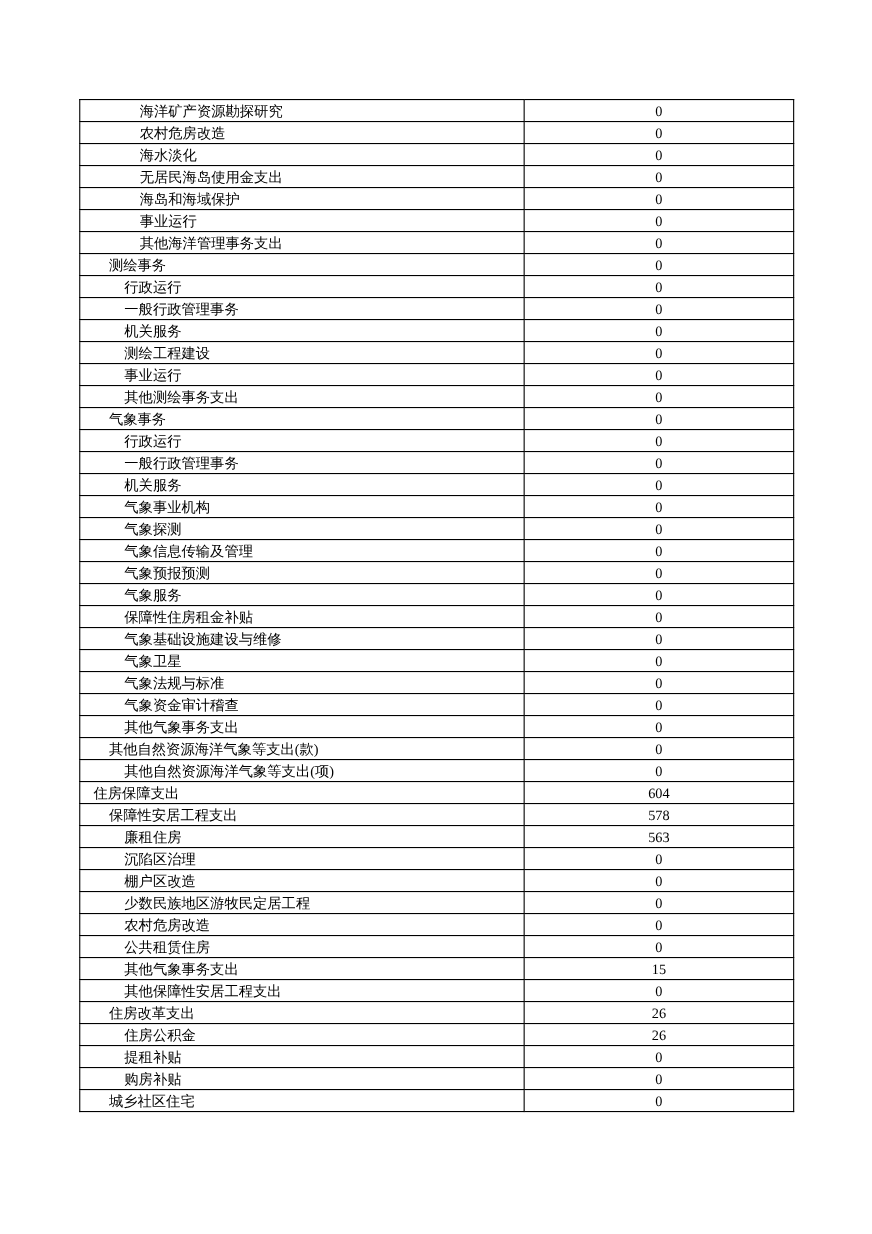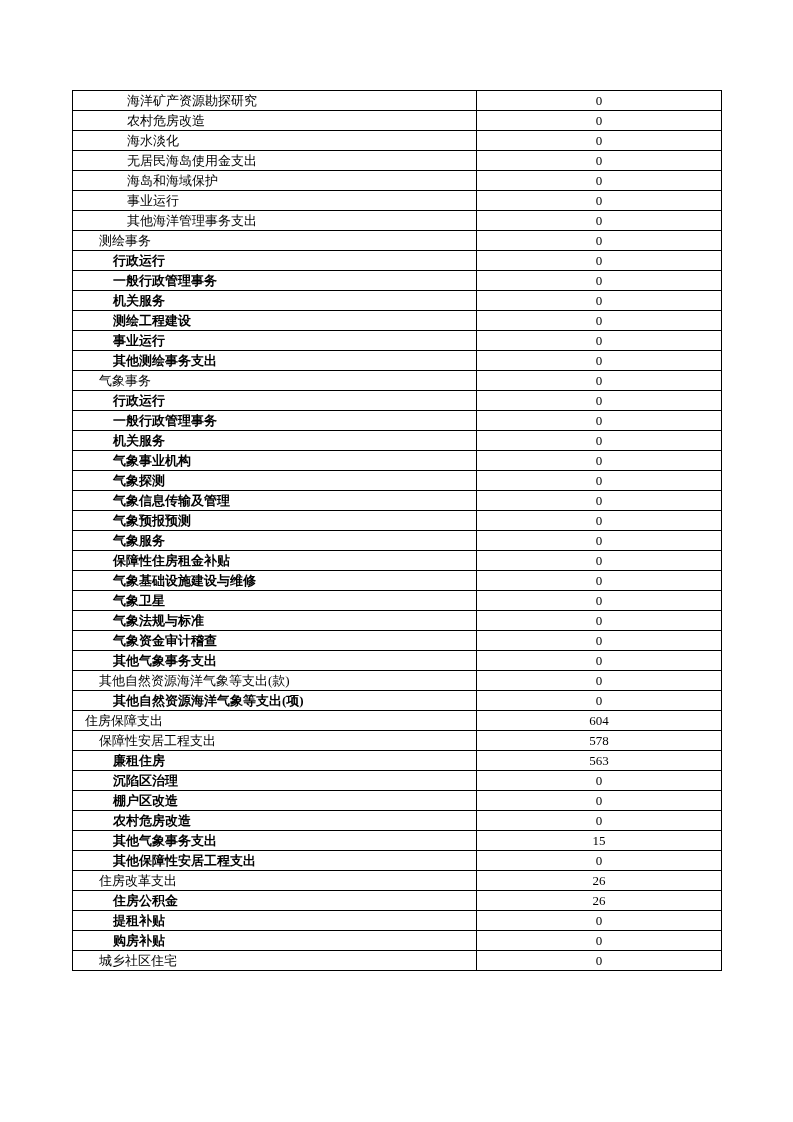--- a/index.html
+++ b/index.html
@@ -43,21 +43,21 @@
   }
   td.name span.txt {
     display: inline-block;
   }
   td.value {
     text-align: center;
   }
   
   .lvl0 span.txt { padding-left: 12px; }
   .lvl1 span.txt { padding-left: 26px; text-align: center; }
-  .lvl2 span.txt { padding-left: 40px; font-weight: bold; }
+  .lvl2 span.txt { padding-left: 40px; }
   .lvl3 span.txt { padding-left: 54px; }
 </style>
 </head>
 <body>
 
 <div class="page">
   <table class="budget-table">
     <colgroup>
       <col class="c-name">
       <col class="c-val">
@@ -201,21 +201,29 @@
         </tr>
         <tr>
           <td class="name lvl2"><span class="txt">沉陷区治理</span></td>
           <td class="value">0</td>
         </tr>
         <tr>
           <td class="name lvl2"><span class="txt">棚户区改造</span></td>
           <td class="value">0</td>
         </tr>
         <tr>
+          <td class="name lvl2"><span class="txt">少数民族地区游牧民定居工程</span></td>
+          <td class="value">0</td>
+        </tr>
+        <tr>
           <td class="name lvl2"><span class="txt">农村危房改造</span></td>
+          <td class="value">0</td>
+        </tr>
+        <tr>
+          <td class="name lvl2"><span class="txt">公共租赁住房</span></td>
           <td class="value">0</td>
         </tr>
         <tr>
           <td class="name lvl2"><span class="txt">其他气象事务支出</span></td>
           <td class="value">15</td>
         </tr>
         <tr>
           <td class="name lvl2"><span class="txt">其他保障性安居工程支出</span></td>
           <td class="value">0</td>
         </tr>

